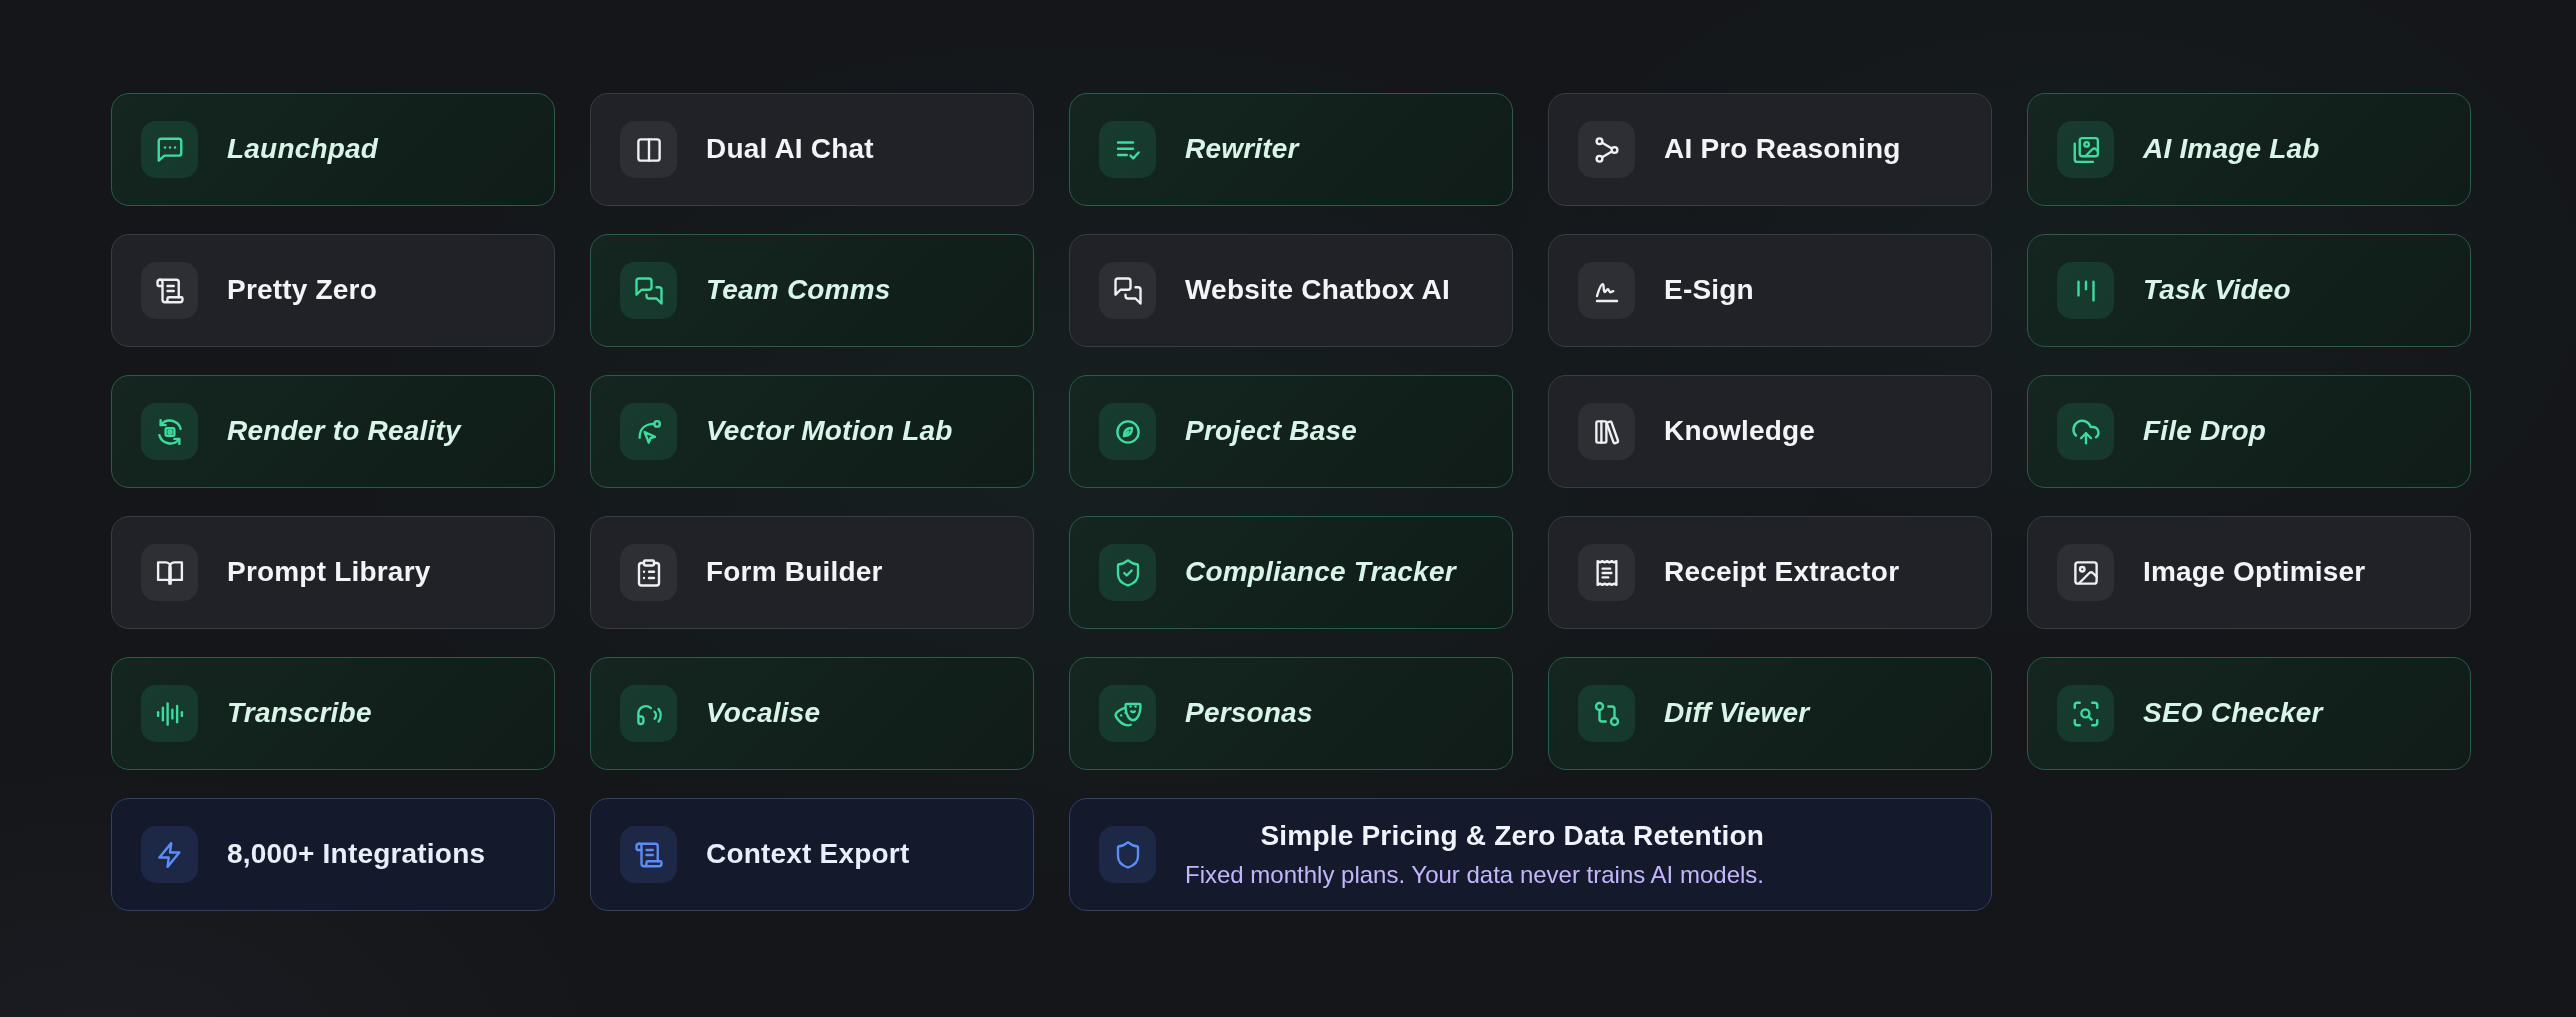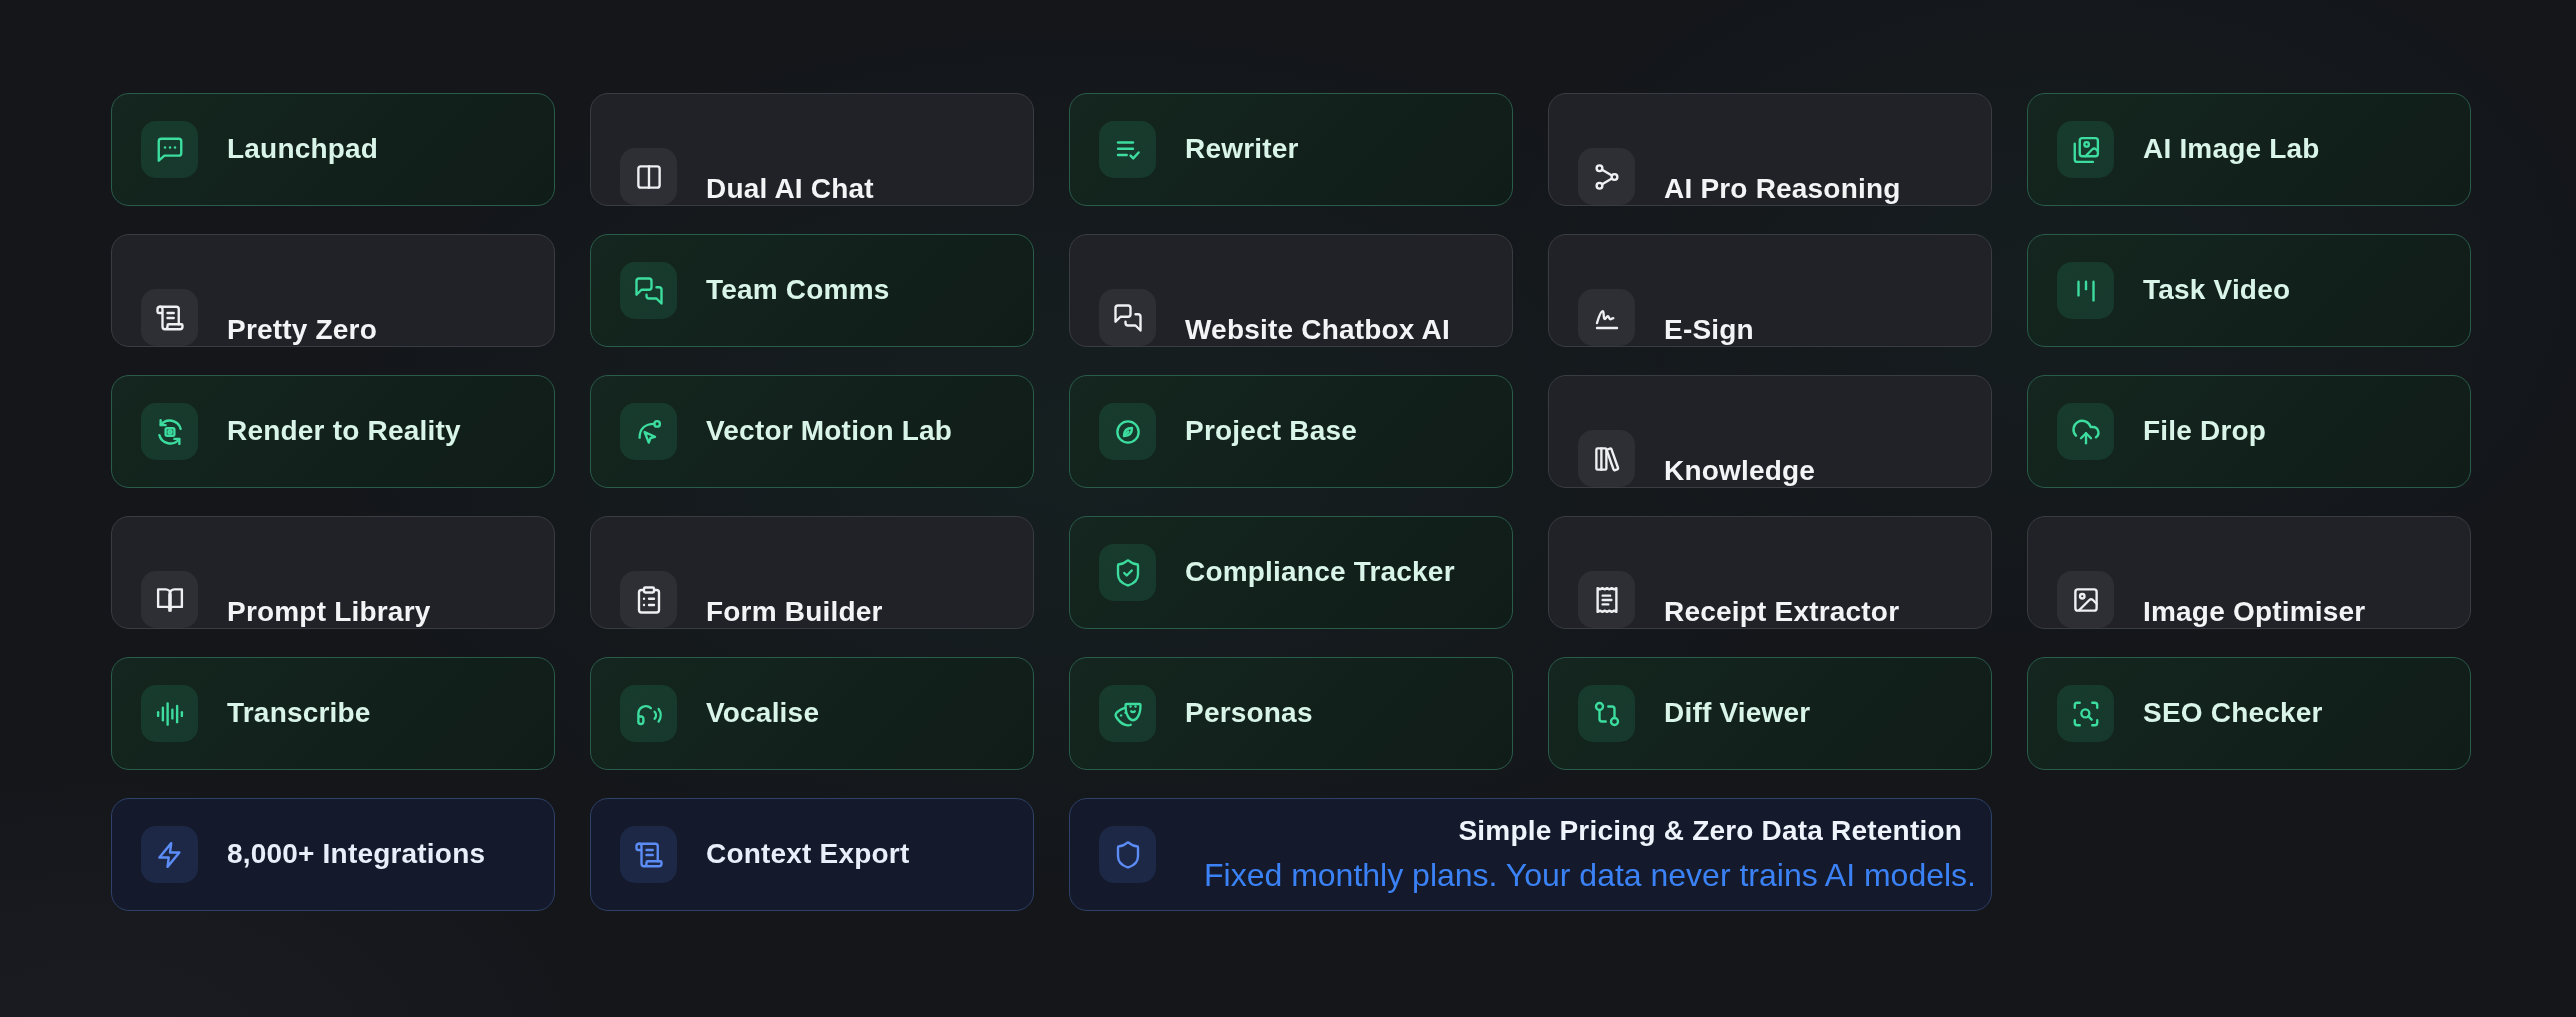--- a/index.html
+++ b/index.html
@@ -29,25 +29,25 @@
   .card{
     display:flex;align-items:center;gap:29px;
     padding:0 29px;border-radius:18px;
     border:1px solid transparent;
     box-sizing:border-box;cursor:pointer;
     position:relative;
   }
   .card.green{
     background:linear-gradient(135deg,#14261f 0%,#101c18 100%);
     border-color:#2a5c4a;
+    font-style:italic;
   }
   .card.gray{
     background:#212227;
     border-color:#3a3c43;
-    align-items:flex-end;
   }
   .card.blue{
     background:#141a2b;
     border-color:#2e4168;
   }
   .chip{
     width:57px;height:57px;border-radius:15px;
     display:flex;align-items:center;justify-content:center;
     flex:0 0 auto;
   }
@@ -59,23 +59,22 @@
   .label{
     font-size:28px;font-weight:600;letter-spacing:0.2px;line-height:1.15;
     white-space:nowrap;
   }
   .green .label{color:#d9f4e8;}
   .gray  .label{color:#f3f4f6;}
   .blue  .label{color:#e9eefb;}
   .wide{grid-column:span 2;text-align:right;}
   .wide .label{color:#eff3fc;font-weight:700;}
   .sub{
-    font-size:32px;font-weight:400;color:#3b82f6;margin-top:9px;
+    font-size:24px;font-weight:400;color:#c4b5fd;margin-top:9px;
     white-space:nowrap;
-    margin-left:19px;
   }
 </style>
 </head>
 <body>
 
 <div class="stage">
   <div class="grid">
       <div class="card green">
     <span class="chip">
           <svg viewBox="0 0 24 24" fill="none" stroke="currentColor" stroke-width="1.9" stroke-linecap="round" stroke-linejoin="round">

